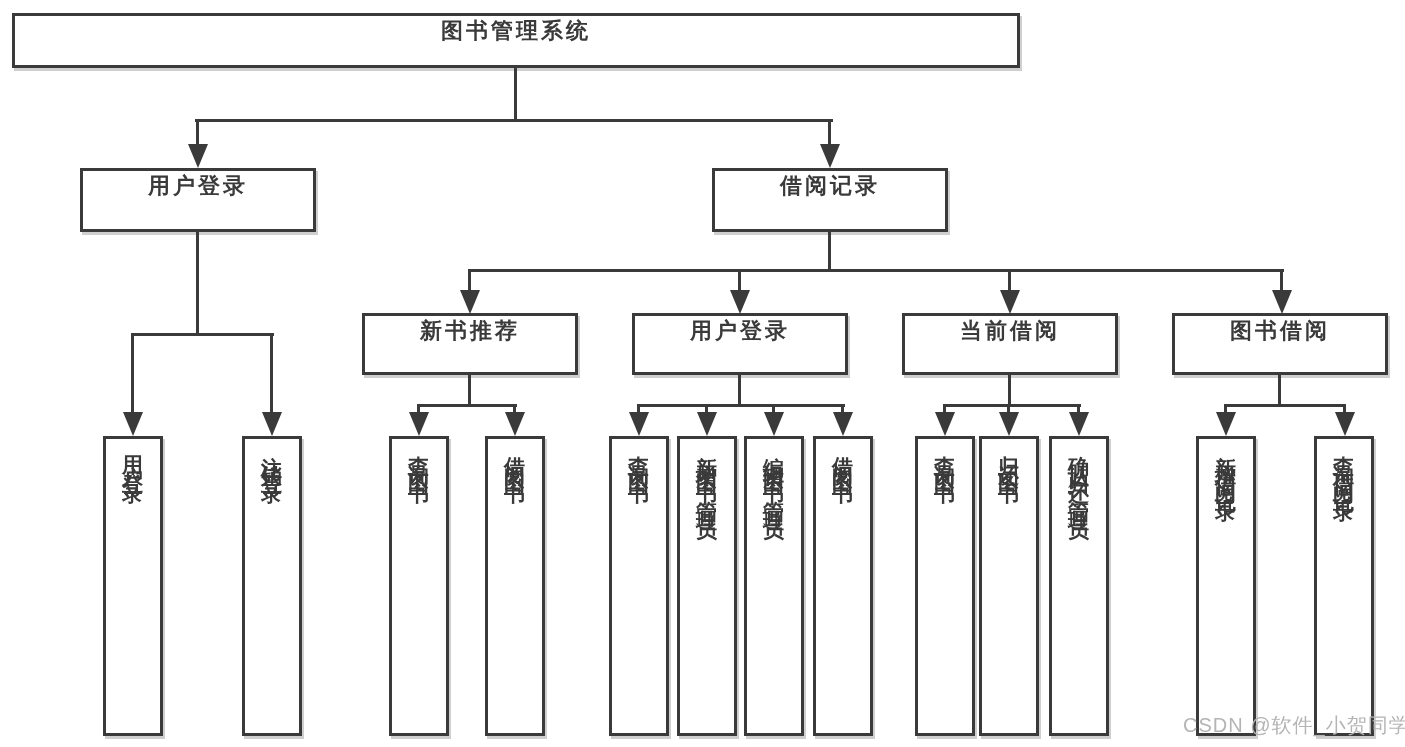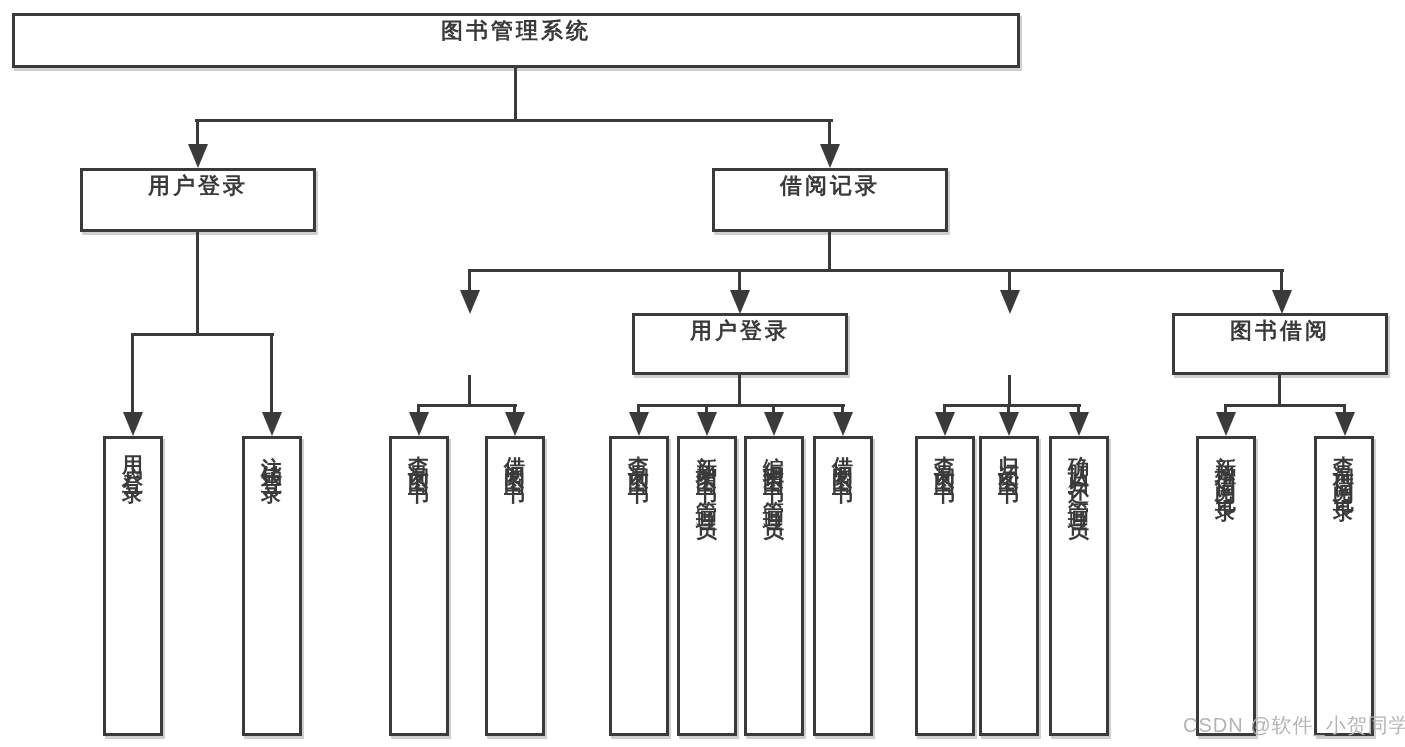--- a/index.html
+++ b/index.html
@@ -95,22 +95,28 @@
   <div class="line" style="left:468px;top:269px;width:816px;height:3px"></div>
   <div class="line" style="left:468px;top:269px;width:3px;height:24px"></div>
   <div class="arrow" style="left:460px;top:290px"></div>
   <div class="line" style="left:738px;top:269px;width:3px;height:24px"></div>
   <div class="arrow" style="left:730px;top:290px"></div>
   <div class="line" style="left:1008px;top:269px;width:3px;height:24px"></div>
   <div class="arrow" style="left:1000px;top:290px"></div>
   <div class="line" style="left:1280px;top:269px;width:3px;height:24px"></div>
   <div class="arrow" style="left:1272px;top:290px"></div>
 
+  <div class="box" style="left:362px;top:313px;width:216px;height:62px">
+    <span class="hlabel">新书推荐</span>
+  </div>
   <div class="box" style="left:632px;top:313px;width:216px;height:62px">
     <span class="hlabel">用户登录</span>
+  </div>
+  <div class="box" style="left:902px;top:313px;width:216px;height:62px">
+    <span class="hlabel">当前借阅</span>
   </div>
   <div class="box" style="left:1172px;top:313px;width:216px;height:62px">
     <span class="hlabel">图书借阅</span>
   </div>
 
   <div class="line" style="left:468px;top:375px;width:3px;height:31px"></div>
   <div class="line" style="left:417px;top:404px;width:100px;height:3px"></div>
   <div class="line" style="left:417px;top:404px;width:3px;height:12px"></div>
   <div class="arrow" style="left:409px;top:412px"></div>
   <div class="line" style="left:513px;top:404px;width:3px;height:12px"></div>

